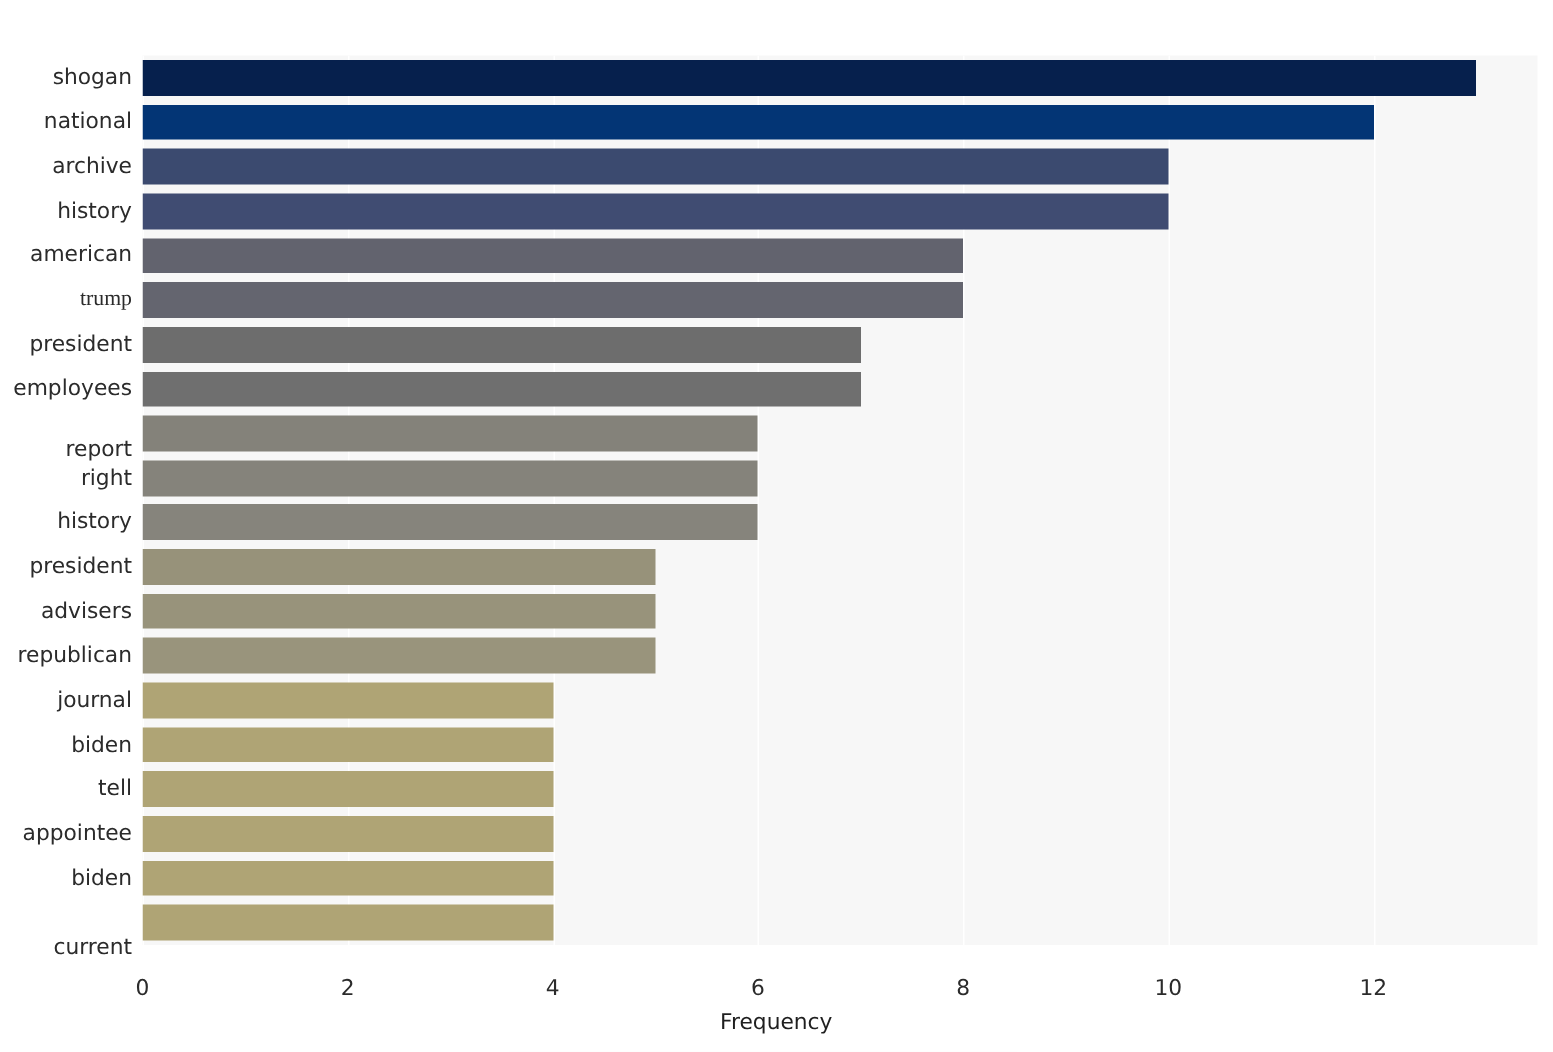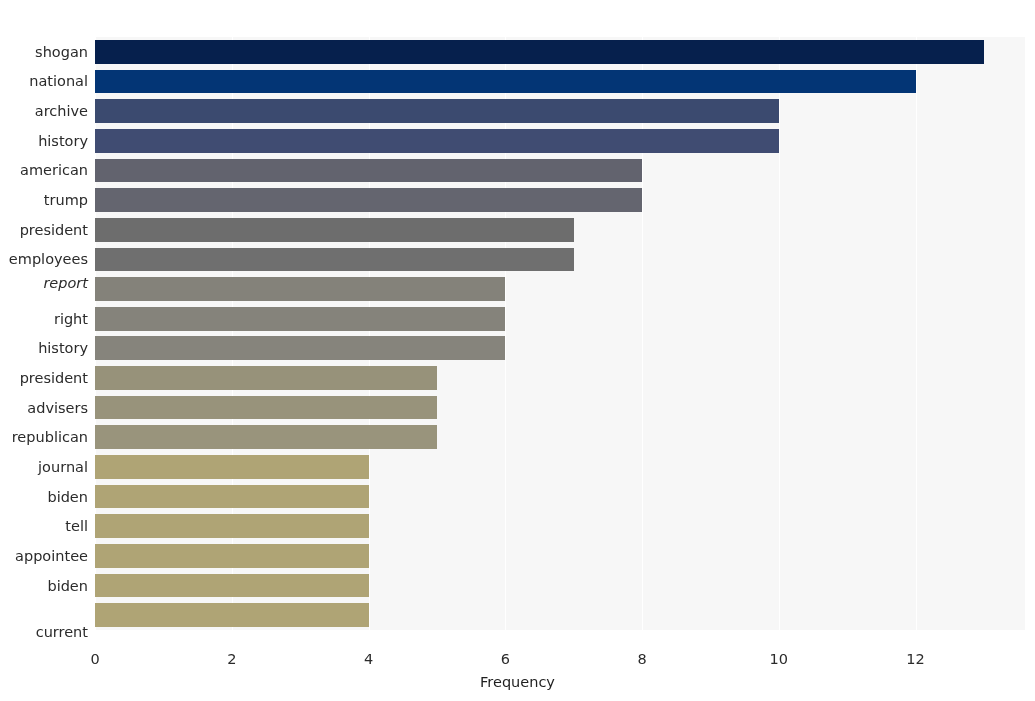--- a/index.html
+++ b/index.html
@@ -177,24 +177,24 @@
         </div>
       </div>
   </div>
 
   <div id="y-axis-labels">
       <div class="ytick-label" style="top: 51.825px;">shogan</div>
       <div class="ytick-label" style="top: 81.475px;">national</div>
       <div class="ytick-label" style="top: 111.125px;">archive</div>
       <div class="ytick-label" style="top: 140.775px;">history</div>
       <div class="ytick-label" style="top: 170.425px;">american</div>
-      <div class="ytick-label" style="top: 200.075px;">trump</div>
+      <div class="ytick-label" style="top: 200.075px; font-family: Liberation Serif, serif;">trump</div>
       <div class="ytick-label" style="top: 229.725px;">president</div>
       <div class="ytick-label" style="top: 259.375px;">employees</div>
-      <div class="ytick-label" style="top: 283px; font-style: italic;">report</div>
+      <div class="ytick-label" style="top: 300px;">report</div>
       <div class="ytick-label" style="top: 318.675px;">right</div>
       <div class="ytick-label" style="top: 348.325px;">history</div>
       <div class="ytick-label" style="top: 377.975px;">president</div>
       <div class="ytick-label" style="top: 407.625px;">advisers</div>
       <div class="ytick-label" style="top: 437.275px;">republican</div>
       <div class="ytick-label" style="top: 466.925px; text-align: right;">journal</div>
       <div class="ytick-label" style="top: 496.575px;">biden</div>
       <div class="ytick-label" style="top: 526.225px;">tell</div>
       <div class="ytick-label" style="top: 555.875px;">appointee</div>
       <div class="ytick-label" style="top: 585.525px;">biden</div>

